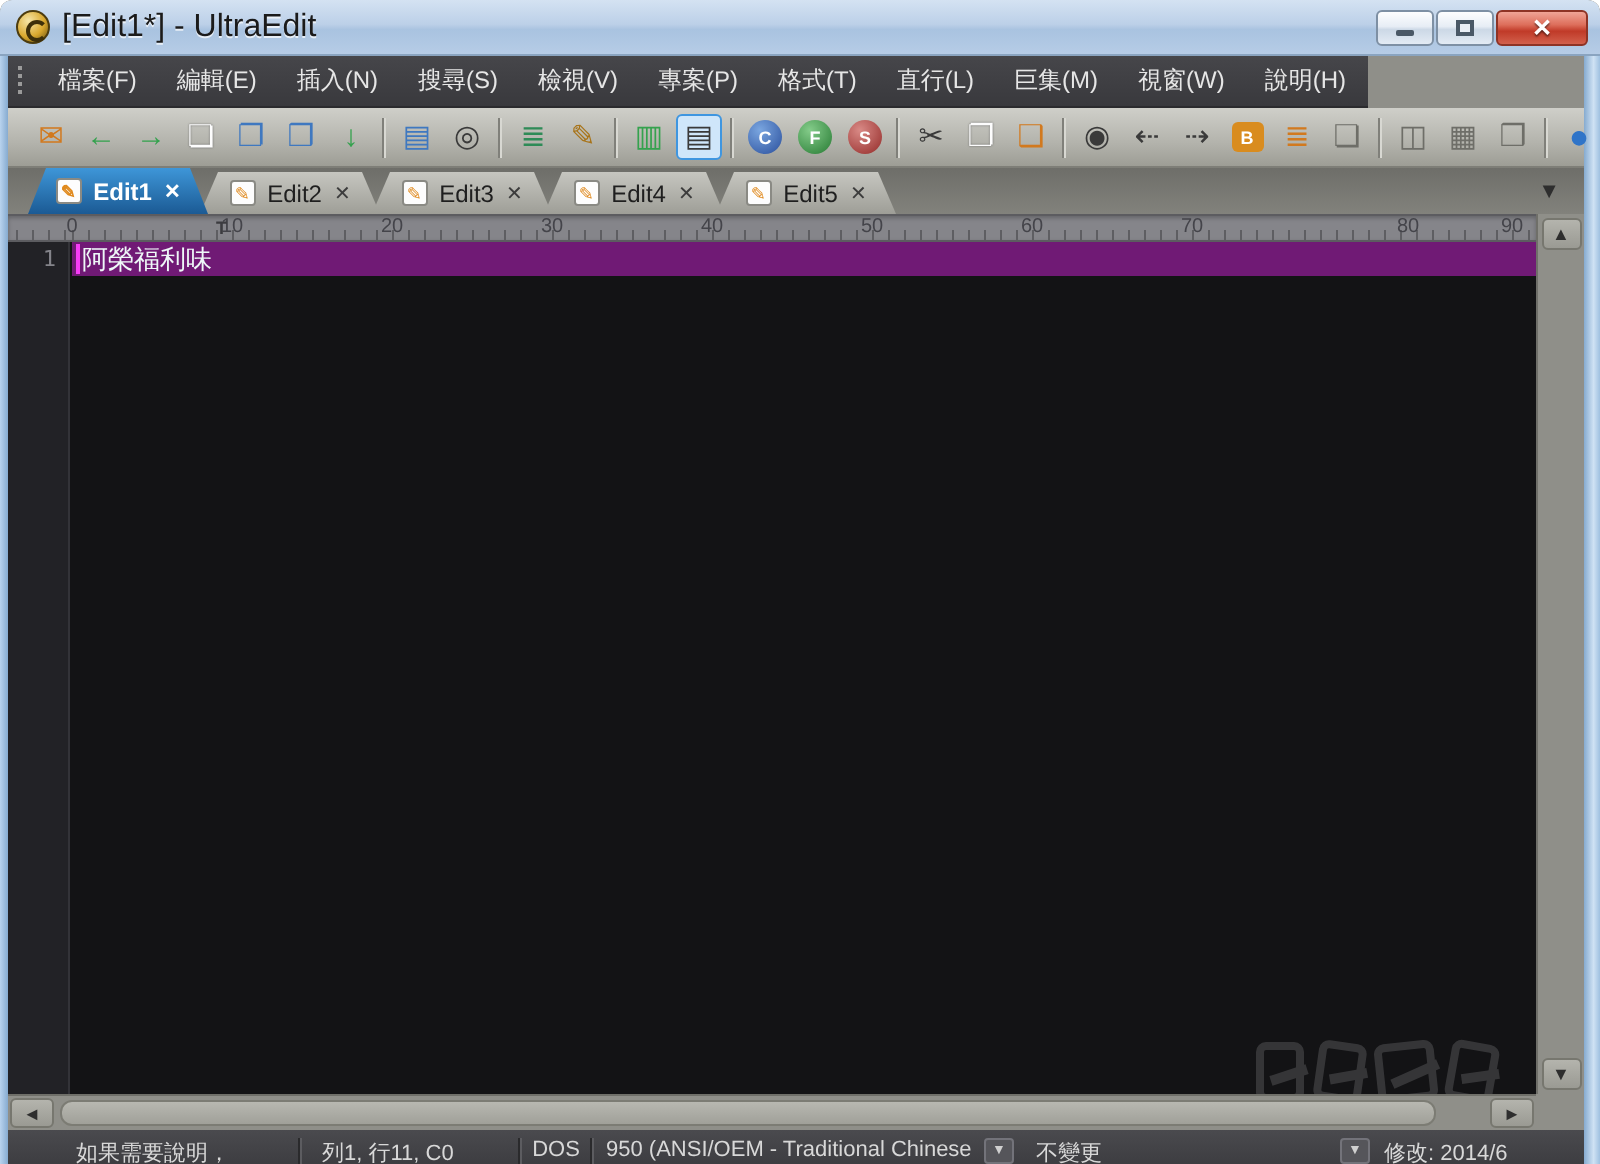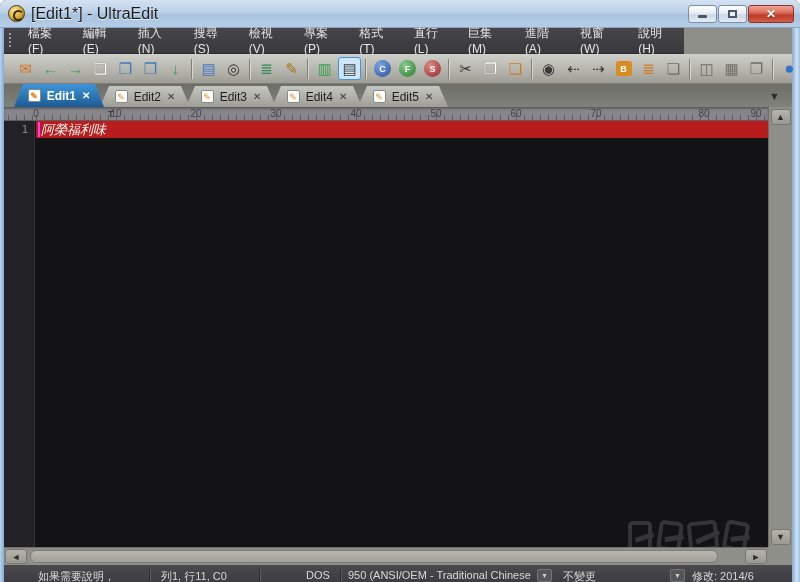--- a/index.html
+++ b/index.html
@@ -98,21 +98,21 @@
 
   
   .editor { position:absolute; left:4px; top:121px; width:764px; height:426px;
     background:#131315; font-family:"DejaVu Sans Mono", monospace; overflow:hidden; }
   .gutter { position:absolute; left:0; top:0; width:31px; height:100%;
     background:#222226; border-right:1px solid #333338; }
   .lnum { display:block; text-align:right; padding-right:6px; font-size:11px;
     color:#84848a; line-height:17px; }
   .line { position:absolute; left:32px; top:0; right:0; height:17px;
     display:flex; align-items:center; }
-  .line.active-line { background:#b91c1c;font-style:italic; }
+  .line.active-line { background:#701a75; }
   .caret { width:2px; height:15px; background:#f63cf6; margin:0 1px 0 2px; flex:0 0 auto; }
   .line-text { color:#eef8f8; font-size:13px; white-space:pre; }
 
   
   .watermark { position:absolute; right:10px; bottom:-12px; width:130px; height:46px;
     display:flex; gap:6px; align-items:center; z-index:4; opacity:.85; }
   .wm { width:24px; height:30px; border:4px solid #3c3c3e; border-radius:5px; position:relative; }
   .wm::after { content:""; position:absolute; left:3px; top:10px; right:-6px; height:5px;
     background:#3c3c3e; transform:rotate(-18deg); }
   .wm:nth-child(2){ transform:rotate(8deg); }
@@ -134,21 +134,21 @@
   .hgap { flex:1; }
   .corner { position:absolute; left:768px; top:547px; width:24px; height:18px; background:#8f8f89; }
 
   
   .statusbar { position:absolute; left:4px; top:565px; width:788px; height:24px;
     background:linear-gradient(#4a4a4e,#38383c); display:flex; align-items:flex-start;
     padding-top:4px; color:#d8d8d8; font-size:11px; }
   .sseg { white-space:nowrap; overflow:hidden; }
   .seg-tip   { width:145px; padding-left:34px; }
   .seg-pos   { width:108px; padding-left:10px; }
-  .seg-eol   { width:44px;  text-align:center;margin-left:35px; }
+  .seg-eol   { width:34px;  text-align:center; }
   .seg-enc   { width:192px; padding-left:6px; }
   .seg-mode  { width:62px;  padding-left:8px; }
   .seg-mod   { width:104px; padding-left:4px; }
   .ssep { width:2px; height:14px; border-left:1px solid #2a2a2c; border-right:1px solid #5c5c60;
     margin-top:0px; flex:0 0 auto; }
   .sdd { width:15px; height:13px; background:#55555a; border:1px solid #73737a;
     color:#d0d0d0; font-size:7px; display:flex; align-items:center; justify-content:center;
     border-radius:2px; margin:0 3px; cursor:pointer; flex:0 0 auto; }
   .spacer { flex:1; }
 </style>
@@ -178,21 +178,20 @@
     <span class="grip"></span>
     <span class="menu-item">檔案(F)</span>
     <span class="menu-item">編輯(E)</span>
     <span class="menu-item">插入(N)</span>
     <span class="menu-item">搜尋(S)</span>
     <span class="menu-item">檢視(V)</span>
     <span class="menu-item">專案(P)</span>
     <span class="menu-item">格式(T)</span>
     <span class="menu-item">直行(L)</span>
     <span class="menu-item">巨集(M)</span>
-    <span class="menu-item">進階(A)</span>
     <span class="menu-item">視窗(W)</span>
     <span class="menu-item">說明(H)</span>
   </div>
 
   <div class="toolbar">
     <span class="grip"></span>
     <span class="tbtn">
         <span class="gl g-orange">✉</span>
       </span>
     <span class="tbtn">

